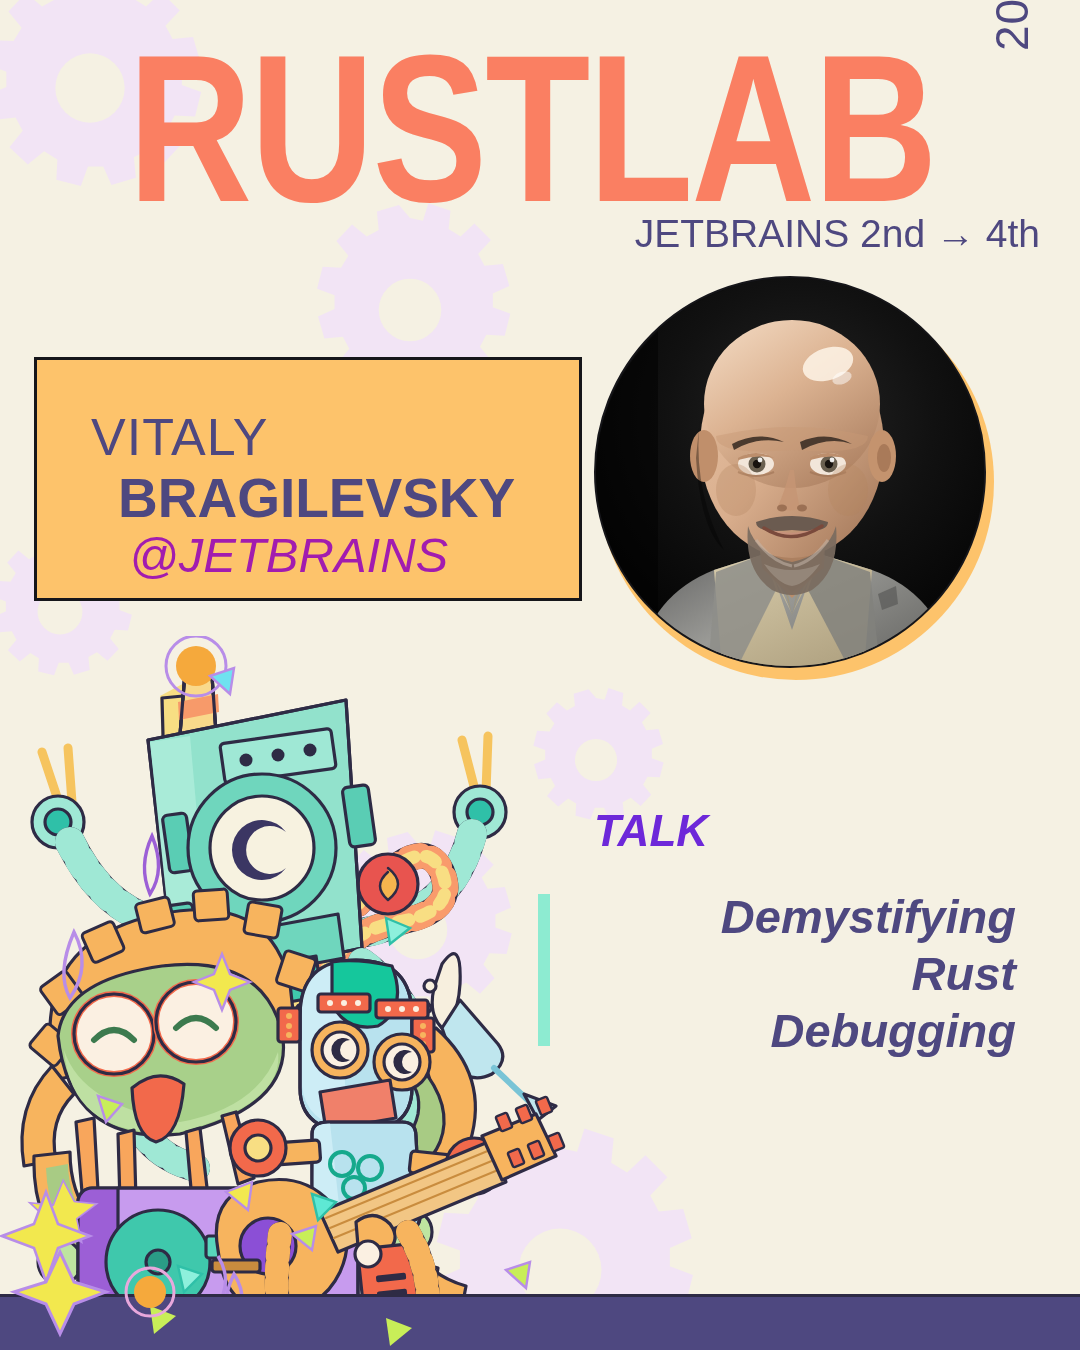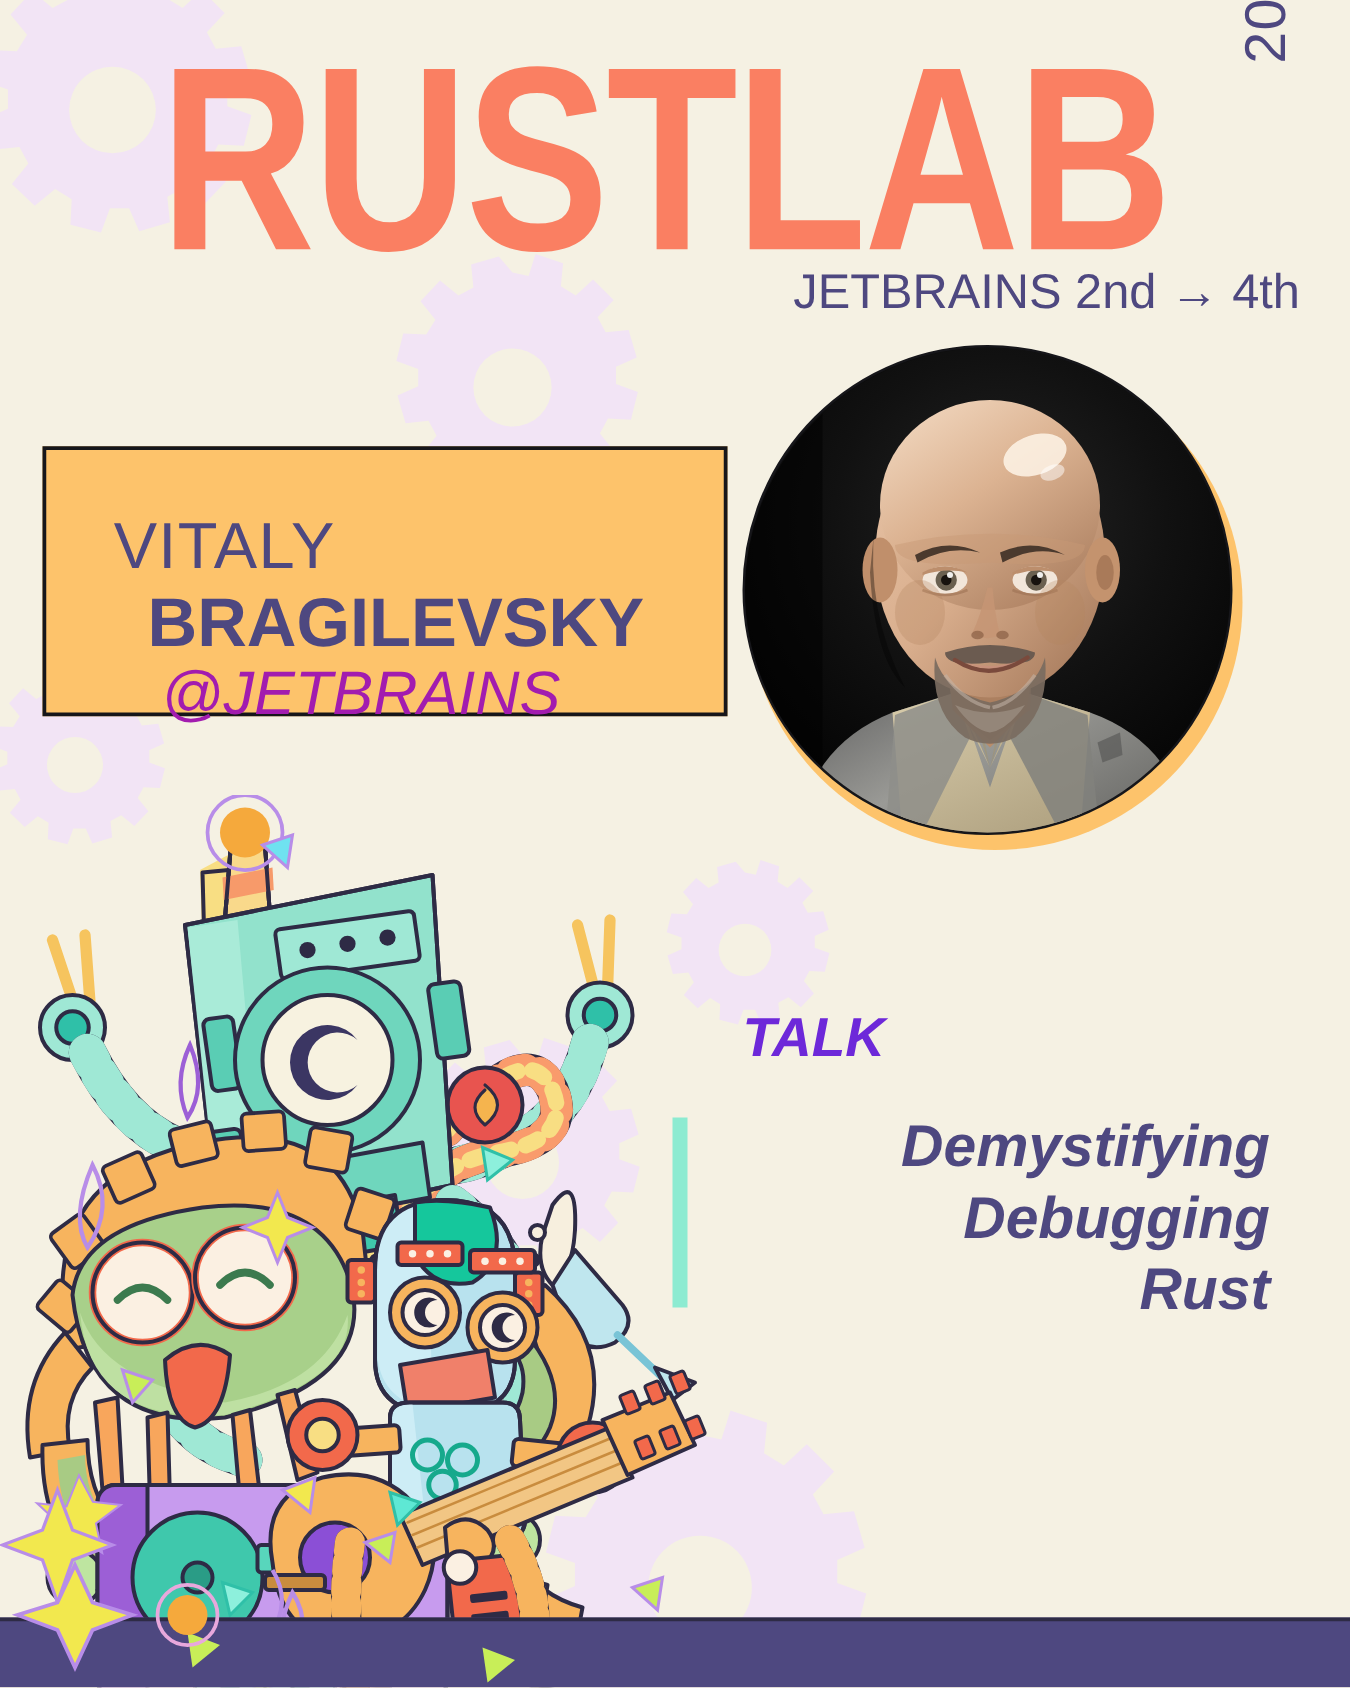--- a/index.html
+++ b/index.html
@@ -35,21 +35,21 @@
   }
   .dateline {
     position:absolute; right:40px; top:196px;
     font-size:39px; font-weight:400; color:#4E4880;
     letter-spacing:0px; white-space:nowrap;
   }
 
   
   .name-card {
     position:absolute; left:34px; top:357px;
-    width:548px; height:216px;
+    width:548px; height:244px;
     background:#FDC36B;
     border:3px solid #16161A;
     z-index:6;
   }
   .name-card-inner { padding:48px 0 0 54px; }
   .first-name {
     font-size:52px; color:#4E4880; font-weight:400;
     letter-spacing:1px; line-height:58px;
   }
   .last-name {
@@ -245,22 +245,22 @@
           <rect x="0" y="0" width="62" height="392" fill="#000000" opacity="0.5"></rect>
         </g>
       </svg>
     </div>
   </div>
 
   <div class="talk-label">TALK</div>
   <div class="talk-bar"></div>
   <div class="talk-title">
     <div>Demystifying</div>
+    <div>Rust</div>
     <div>Debugging</div>
-    <div>Rust</div>
   </div>
 
   <svg class="illustration" viewBox="0 0 600 714" width="600" height="714">
     <g stroke="#2E2B45" stroke-width="3.2" stroke-linejoin="round" stroke-linecap="round">
 
       <path d="M188 232 L236 232 L252 392 Q220 408 186 392 Z" fill="#FCD9A8" stroke="none" opacity="0.95"></path>
       <path d="M200 240 L226 240 L236 384 Q216 394 196 384 Z" fill="#FBC77F" stroke="none" opacity="0.8"></path>
 
       <path d="M52 116 L70 170" stroke="#F6C45E" stroke-width="9"></path>
       <path d="M78 112 L82 166" stroke="#F6C45E" stroke-width="9"></path>

